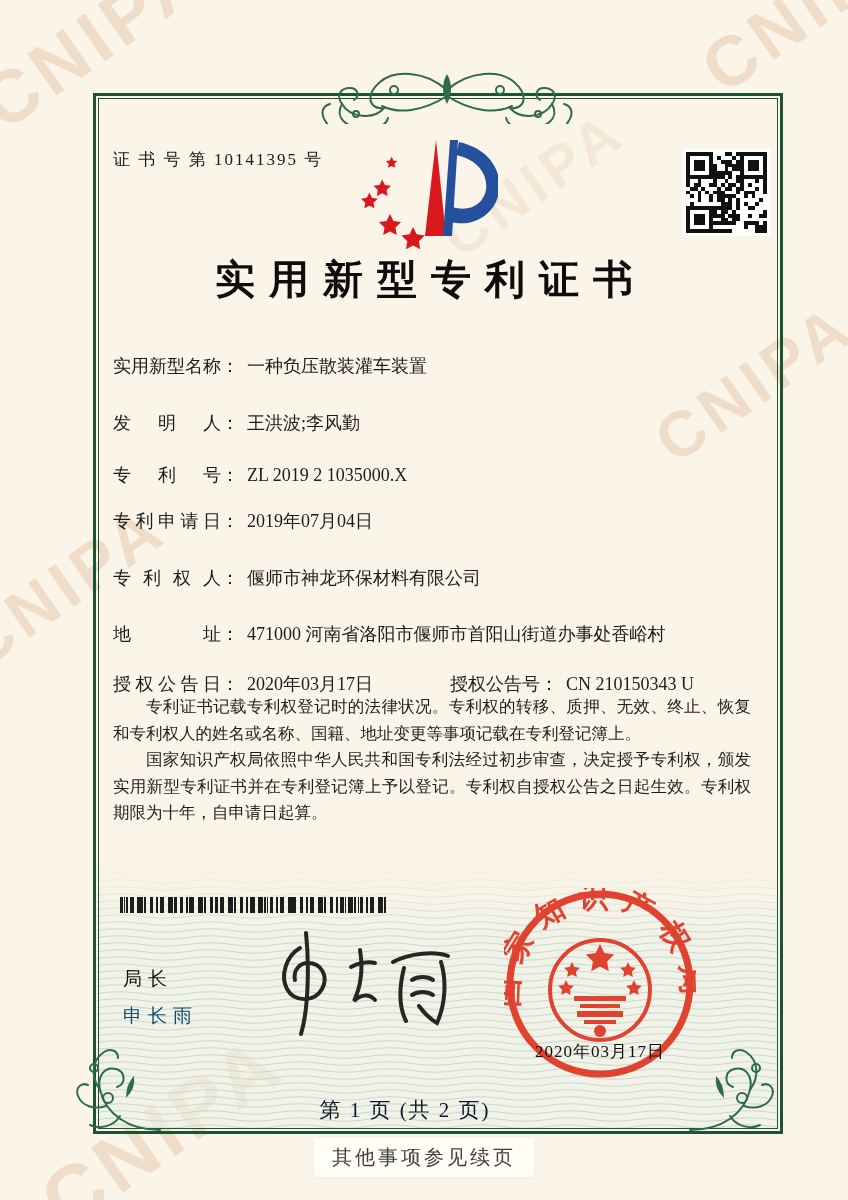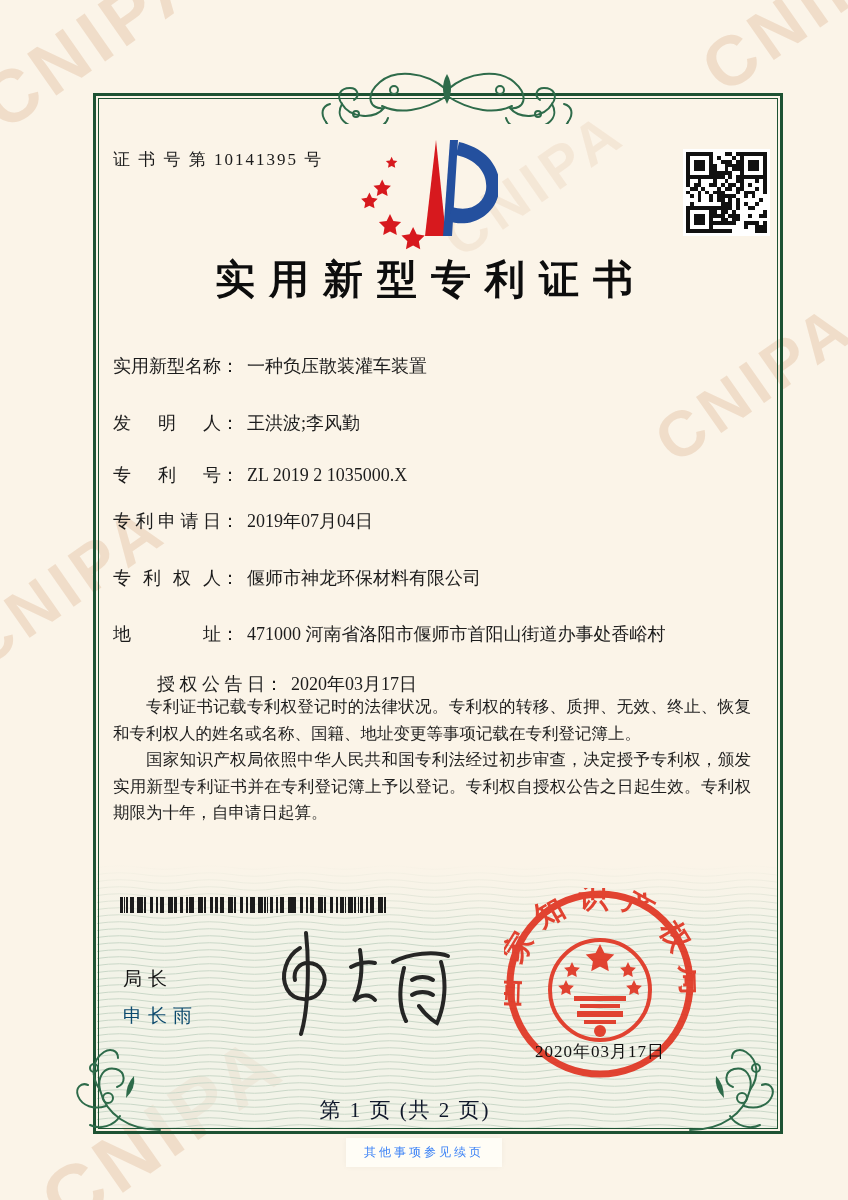--- a/index.html
+++ b/index.html
@@ -66,21 +66,21 @@
   }
   .page-indicator{
     position:absolute;left:0;top:1096px;width:810px;text-align:center;
     font-size:21px;letter-spacing:2px;color:#0f172a;
   }
   .continuation{
     position:absolute;left:0;top:1138px;width:848px;text-align:center;
   }
   .continuation span{
     display:inline-block;background:#fffdf6;padding:6px 18px;
-    font-size:12px;letter-spacing:3px;color:#3b82f6;box-shadow:0 0 6px rgba(0,0,0,0.04);
+    font-size:20px;letter-spacing:3px;color:#404040;box-shadow:0 0 6px rgba(0,0,0,0.04);
   }
 </style>
 </head>
 <body>
 
 <div class="page">
 
   <span class="wm" style="left:-34px;top:-4px;font-size:74px;">CNIPA</span>
   <span class="wm" style="left:688px;top:-34px;font-size:70px;">CNIPA</span>
   <span class="wm" style="left:642px;top:346px;font-size:64px;">CNIPA</span>
@@ -624,22 +624,25 @@
     </div>
     <div class="field" style="top:509px;">
       <span class="flabel">专利申请日</span><span>：</span><span class="fvalue">2019年07月04日</span>
     </div>
     <div class="field" style="top:566px;">
       <span class="flabel">专利权人</span><span>：</span><span class="fvalue">偃师市神龙环保材料有限公司</span>
     </div>
     <div class="field" style="top:622px;">
       <span class="flabel">地址</span><span>：</span><span class="fvalue">471000 河南省洛阳市偃师市首阳山街道办事处香峪村</span>
     </div>
-    <div class="field" style="top:672px;margin-left:44px;">
+    <div class="field" style="top:672px;">
       <span class="flabel">授权公告日</span><span>：</span><span class="fvalue">2020年03月17日</span>
+      <span class="fpair2">
+        <span>授权公告号</span><span>：</span><span class="fvalue">CN 210150343 U</span>
+      </span>
     </div>
 
     <div class="paras">
       <p>专利证书记载专利权登记时的法律状况。专利权的转移、质押、无效、终止、恢复和专利权人的姓名或名称、国籍、地址变更等事项记载在专利登记簿上。</p>
       <p>国家知识产权局依照中华人民共和国专利法经过初步审查，决定授予专利权，颁发实用新型专利证书并在专利登记簿上予以登记。专利权自授权公告之日起生效。专利权期限为十年，自申请日起算。</p>
     </div>
 
     <div class="barcode"></div>
 
     <div class="signer-title">局长</div>

